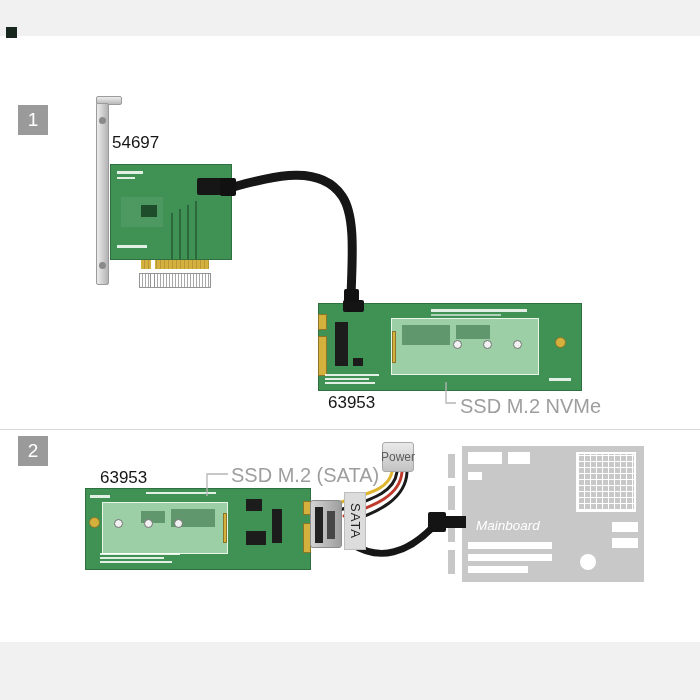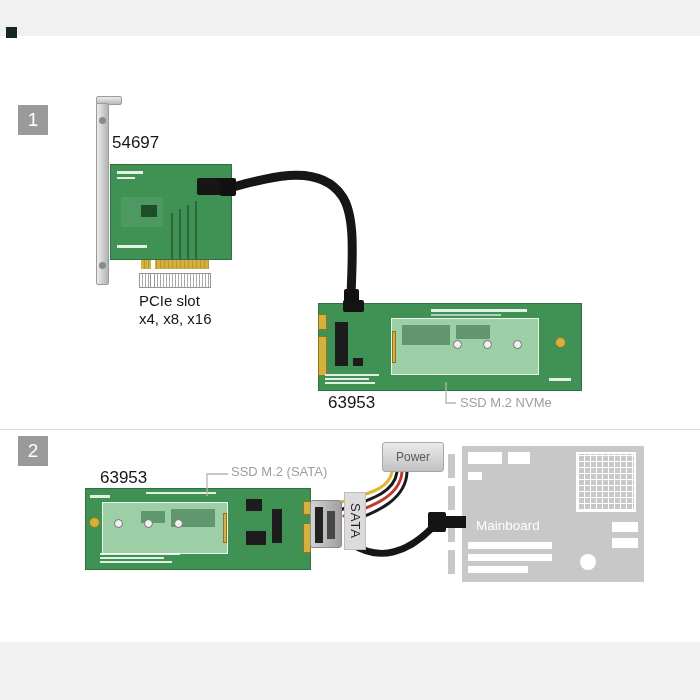--- a/index.html
+++ b/index.html
@@ -15,21 +15,21 @@
   .badge { position:absolute; width:30px; height:30px; background:var(--badge_gray,#9a9a9a); color:#fff;
            display:flex; align-items:center; justify-content:center; font-size:19px; }
   #badge1 { left:18px; top:105px; }
   #badge2 { left:18px; top:436px; }
 
   .model-label { position:absolute; font-size:17px; color:#161616; }
   #label-89458 { left:112px; top:133px; }
   #label-63953-1 { left:328px; top:393px; }
   #label-63953-2 { left:100px; top:468px; }
 
-  .callout { position:absolute; font-size:13px; color:var(--callout_gray,#9e9e9e); }
+  .callout { position:absolute; font-size:20px; color:var(--callout_gray,#9e9e9e); }
   #callout-nvme { left:460px; top:395px; }
   #callout-sata { left:231px; top:464px; }
 
   .divider { position:absolute; left:0; top:429px; width:700px; height:1px; background:#d9d9d9; }
 
   
   .bracket-main { position:absolute; left:96px; top:103px; width:13px; height:182px;
                   background:linear-gradient(90deg,#ececec,#b3b3b3); border:1px solid #9b9b9b; border-radius:2px; }
   .bracket-tab  { position:absolute; left:96px; top:96px; width:26px; height:9px;
                   background:linear-gradient(180deg,#ececec,#b9b9b9); border:1px solid #9b9b9b; border-radius:2px; }
@@ -70,38 +70,38 @@
   .board-plug { position:absolute; left:344px; top:289px; width:15px; height:13px; background:#111; border-radius:2px; }
 
   
   .sata-plug { position:absolute; left:310px; top:500px; width:32px; height:48px;
                background:linear-gradient(90deg,#d4d4d4,#9e9e9e); border:1px solid #8c8c8c; border-radius:3px; }
   .sata-plug .s1 { position:absolute; left:4px; top:6px; width:8px; height:36px; background:#222; }
   .sata-plug .s2 { position:absolute; left:16px; top:10px; width:8px; height:28px; background:#474747; }
   .sata-label-block { position:absolute; left:344px; top:492px; width:22px; height:58px; background:#dcdcdc; border:1px solid #bdbdbd;
                       display:flex; align-items:center; justify-content:center; }
   .sata-text { writing-mode:vertical-rl; font-size:13px; color:#222; letter-spacing:1px; }
-  .power-conn { position:absolute; left:382px; top:442px; width:62px; height:30px;
+  .power-conn { position:absolute; left:382px; top:442px; width:32px; height:30px;
                 background:linear-gradient(180deg,#eaeaea,#c2c2c2); border:1px solid #a8a8a8; border-radius:3px;
                 display:flex; align-items:center; justify-content:center; }
   .power-text { font-size:12px; color:#5c5c5c; }
 
   .mb-plug { position:absolute; left:428px; top:512px; width:18px; height:20px; background:#141414; border-radius:2px; }
   .mb-plug-ext { position:absolute; left:442px; top:516px; width:24px; height:12px; background:#141414; }
 
   
   .mainboard { position:absolute; left:448px; top:446px; width:196px; height:136px; }
   .mb-bar { position:absolute; left:0; width:7px; height:24px; background:var(--mainboard_gray,#c8c8c8); }
   .mb-body { position:absolute; left:14px; top:0; width:182px; height:136px; background:var(--mainboard_gray,#c8c8c8); }
   .mcut { position:absolute; background:#fff; }
   .cpu { position:absolute; left:114px; top:6px; width:60px; height:60px; border:2px solid #fff;
          background-color:var(--mainboard_gray,#c8c8c8);
          background-image:repeating-linear-gradient(0deg,#fff 0 1px,transparent 1px 6px),
                           repeating-linear-gradient(90deg,#fff 0 1px,transparent 1px 6px); }
-  .mb-label { position:absolute; left:14px; top:72px; color:#fff; font-size:13.5px; }
+  .mb-label { position:absolute; left:14px; top:72px; color:#fff; font-size:13.5px;font-style:italic; }
   .battery { position:absolute; left:118px; top:108px; width:16px; height:16px; border-radius:50%; background:#fff; }
 
   .overlay { position:absolute; left:0; top:0; pointer-events:none; }
   .cable { fill:none; stroke:var(--cable_black,#161616); stroke-width:9; stroke-linecap:round; }
   .cable-thin { stroke-width:7; }
   .callout-line { fill:none; stroke:#b5b5b5; stroke-width:1.3; }
   .wire { fill:none; stroke-width:3; stroke-linecap:round; }
   .wire.yellow { stroke:#dfb52e; } .wire.blackw { stroke:#1b1b1b; } .wire.red { stroke:#bf3a2d; }
 </style>
 </head>
@@ -134,24 +134,20 @@
     <div class="silk" style="left:6px;top:6px;width:26px;height:3px;"></div>
     <div class="silk" style="left:6px;top:12px;width:18px;height:2px;"></div>
     <div class="silk" style="left:6px;top:80px;width:30px;height:3px;"></div>
   </div>
 
   <div class="edge-fingers">
     <div class="edge-notch"></div>
   </div>
   <div class="slot-symbol">
     <div class="slot-notch"></div>
-  </div>
-  <div class="slot-label">
-    <div>PCIe slot</div>
-    <div>x4, x8, x16</div>
   </div>
 
   <div class="pcb" id="board1">
     <div class="b-socket"></div>
     <div class="goldpart" style="left:-1px;top:10px;width:9px;height:16px;"></div>
     <div class="goldpart" style="left:-1px;top:32px;width:9px;height:40px;"></div>
     <div class="chip" style="left:16px;top:18px;width:13px;height:44px;"></div>
     <div class="chip" style="left:34px;top:54px;width:10px;height:8px;"></div>
     <div class="m2" id="m2-1">
       <div class="goldpart" style="left:0;top:12px;width:4px;height:32px;"></div>

